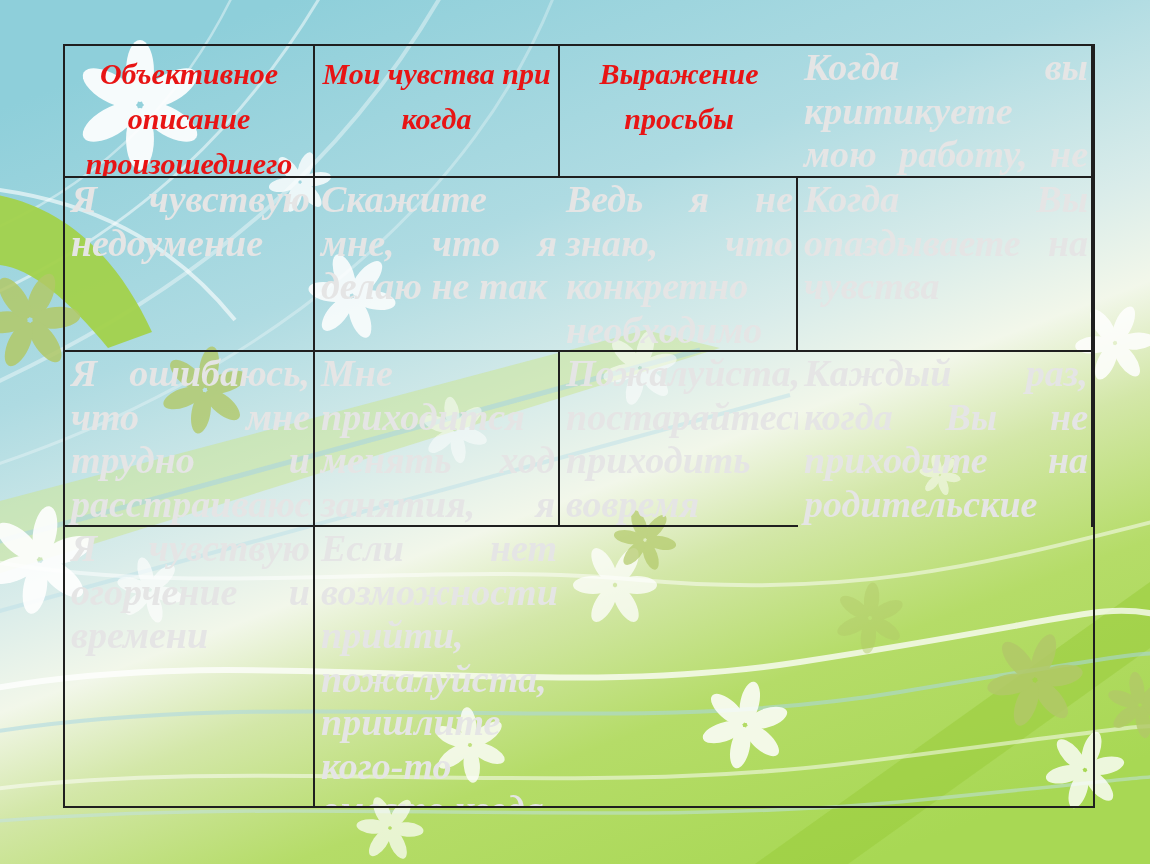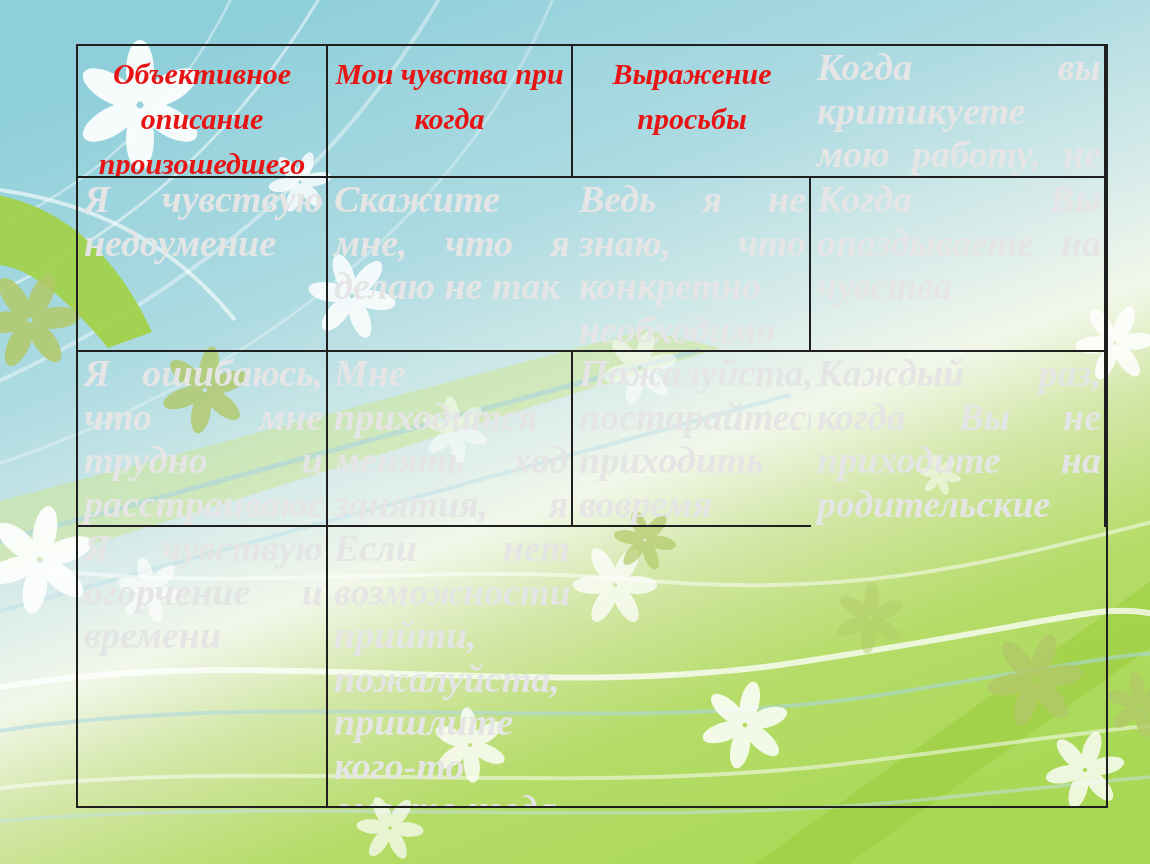--- a/index.html
+++ b/index.html
@@ -9,21 +9,20 @@
     font-weight:bold;font-style:italic;
   }
   .bg{position:absolute;inset:0;width:100%;height:100%;display:block;}
   .tbl{
     position:absolute;left:63px;top:44px;width:1032px;height:764px;
     box-sizing:border-box;border:2px solid #1f1f1f;
     display:grid;
     grid-template-columns:250px 245px 238px 295px;
     grid-template-rows:132px 174px 175px 279px;
     background:transparent;
-    margin-left:13px;
   }
   .cell{
     box-sizing:border-box;overflow:hidden;
     border-right:2px solid #1f1f1f;border-bottom:2px solid #1f1f1f;
   }
   .cl{border-right:none;}
   .rl{border-bottom:none;}
   .hc{
     color:#e81414;text-align:center;
     font-size:30px;line-height:45px;padding:5px 6px 0;

